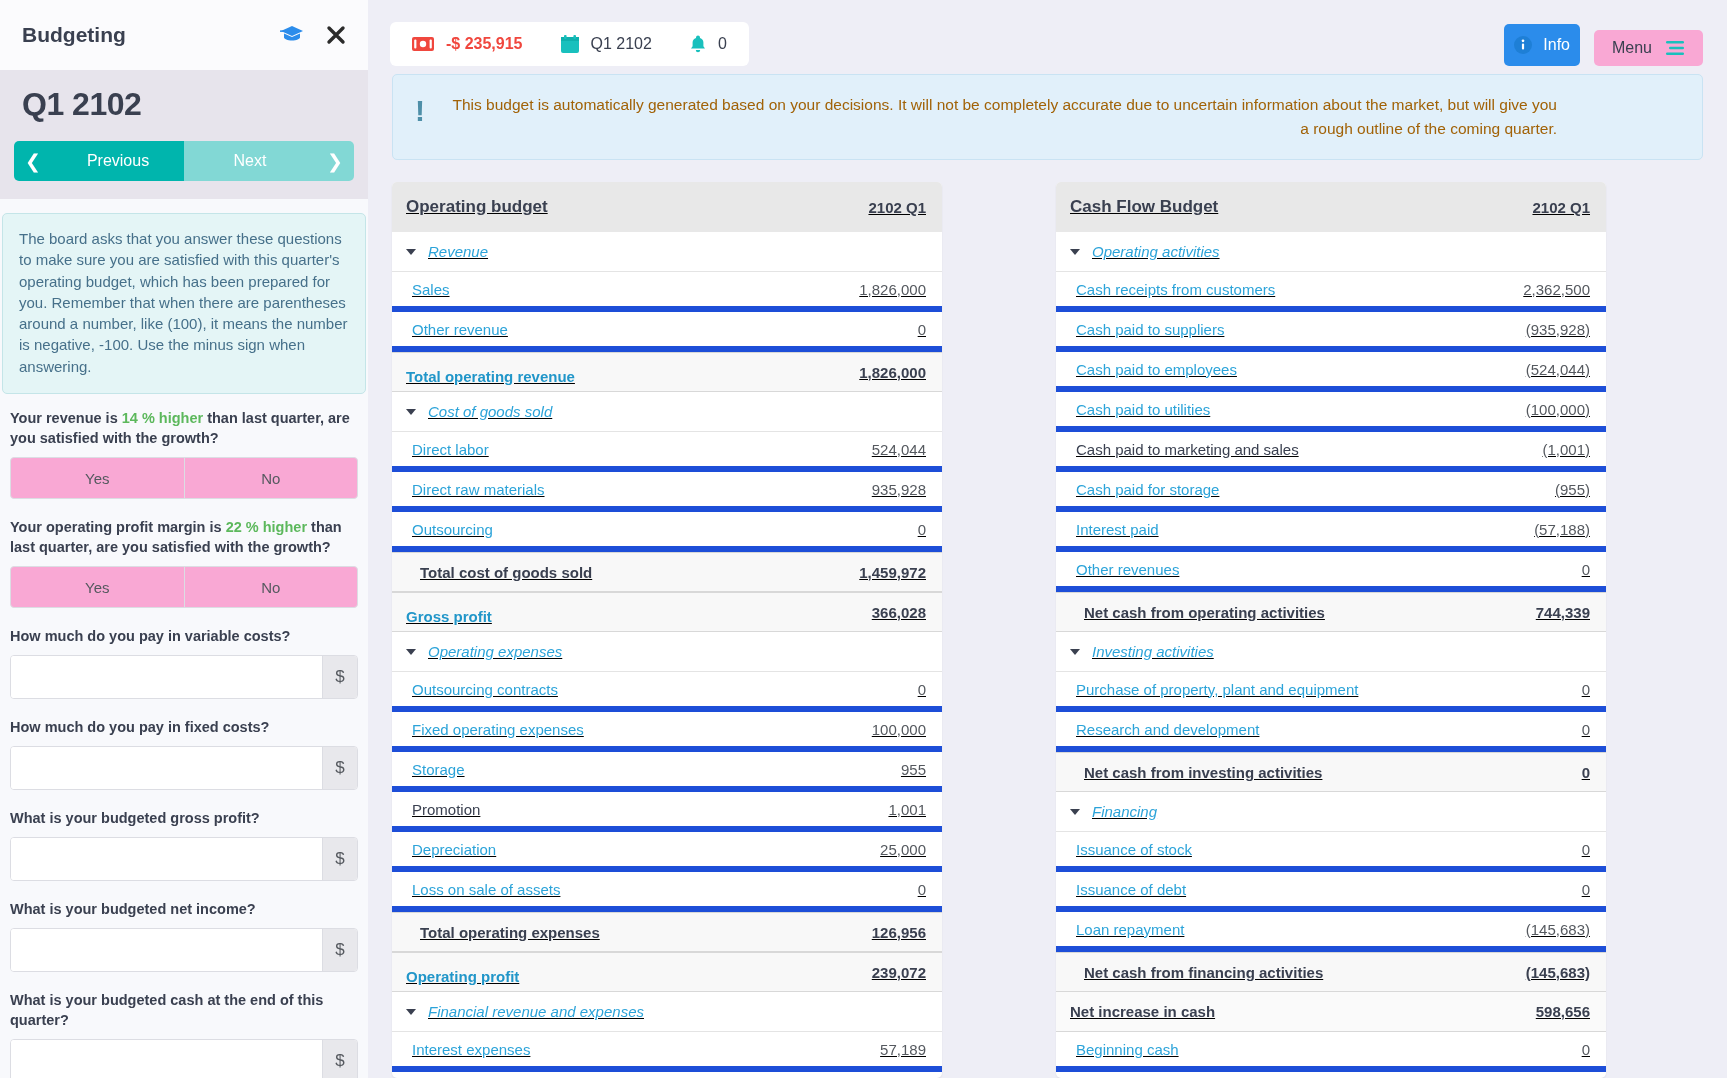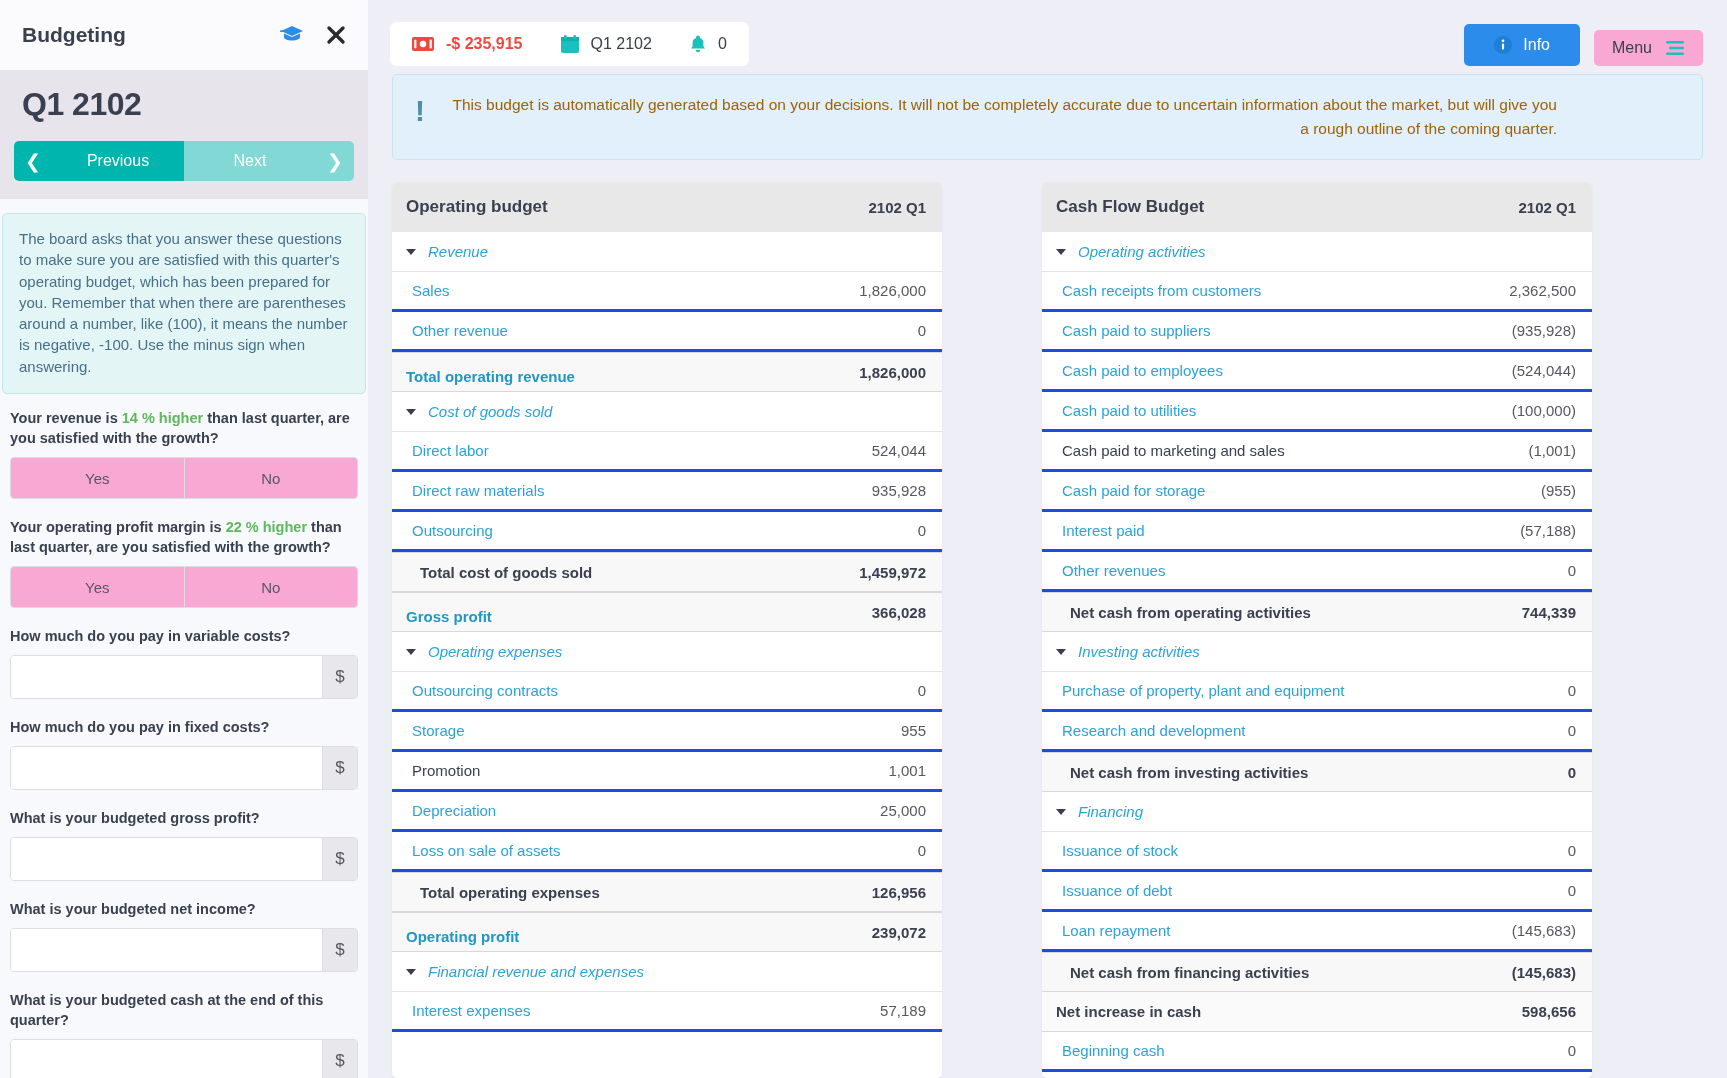--- a/index.html
+++ b/index.html
@@ -110,21 +110,21 @@
     gap: 0px;
   }
   .st-item { display: flex; align-items: center; font-size: 16px; }
   .st-item + .st-item { margin-left: 38px; }
   .st-item .ic { margin-right: 12px; display: flex; align-items: center; }
   .st-money { color: #f0473e; font-weight: bold; }
   .st-text { color: #3a4050; }
   .topbar-spacer { flex: 1; }
   .btn-info {
     background: #2b8ceb; color: #fff; height: 42px; border-radius: 5px;
-    display: flex; align-items: center; padding: 0 30px; font-size: 16px;
+    display: flex; align-items: center; padding: 0 10px; font-size: 16px;
     cursor: pointer; margin-right: 14px; border: 0; font-family: inherit;
   }
   .btn-info .ic { margin-right: 11px; display: flex; }
   .btn-menu {
     background: #f9a8d4; color: #3a4050; height: 36px; border-radius: 5px;
     display: flex; align-items: center; padding: 0 18px; font-size: 16px;
     cursor: pointer; border: 0; font-family: inherit;
   }
   .btn-menu .ic { margin-left: 13px; display: flex; }
 
@@ -136,42 +136,43 @@
   }
   .banner .bang {
     color: #4e8fa8; font-size: 30px; font-weight: bold;
     line-height: 0.9; margin-right: 22px; margin-top: 4px;
   }
   .banner .btext {
     color: #a16207; font-size: 15.5px; line-height: 1.55; max-width: 1110px; text-align: right;
   }
 
   .panels {
-    display: flex; gap: 0; padding: 22px 24px 0 24px; flex: 1;
+    display: flex; gap: 14px; padding: 22px 24px 0 24px; flex: 1;
     overflow: hidden;
+    text-decoration: underline;
   }
   .panel {
     background: #fff; border-radius: 5px; overflow: hidden;
     box-shadow: 0 1px 2px rgba(0,0,0,0.07);
     display: flex; flex-direction: column;
   }
   .panel.left  { width: 550px; margin-right: 100px; }
   .panel.right { width: 550px; }
   .panel-head {
     background: #e8e8e8; height: 50px; display: flex; align-items: center;
     padding: 0 16px 0 14px; flex: 0 0 50px;
   }
   .panel-head .ptitle { font-size: 17px; font-weight: bold; color: #3a4050; flex: 1; }
   .panel-head .pper { font-size: 15px; font-weight: bold; color: #3a4050; }
 
   .rows { flex: 1; overflow: hidden; }
   .row {
     display: flex; align-items: center;
     height: 40px; padding: 0 16px 0 14px;
-    border-bottom: 3px solid #1d4ed8;
+    border-bottom: 6px solid #1d4ed8;
     font-size: 15px;
   }
   .row .lbl { flex: 1; white-space: nowrap; }
   .row .val { text-align: right; white-space: nowrap; color: #55595f; }
 
   .row.group { border-bottom: 1px solid #e4e4e4; }
   .row.group .lbl {
     color: #2ba3d9; font-style: italic; font-size: 15px;
     display: flex; align-items: center;
   }
@@ -403,20 +404,24 @@
                 <span class="caret"></span>
                 <span>Operating expenses</span>
               </div>
               <div class="val"></div>
             </div>
             <div class="row item">
               <div class="lbl">Outsourcing contracts</div>
               <div class="val">0</div>
             </div>
             <div class="row item">
+              <div class="lbl">Fixed operating expenses</div>
+              <div class="val">100,000</div>
+            </div>
+            <div class="row item">
               <div class="lbl">Storage</div>
               <div class="val">955</div>
             </div>
             <div class="row item plain">
               <div class="lbl">Promotion</div>
               <div class="val">1,001</div>
             </div>
             <div class="row item">
               <div class="lbl">Depreciation</div>
               <div class="val">25,000</div>

